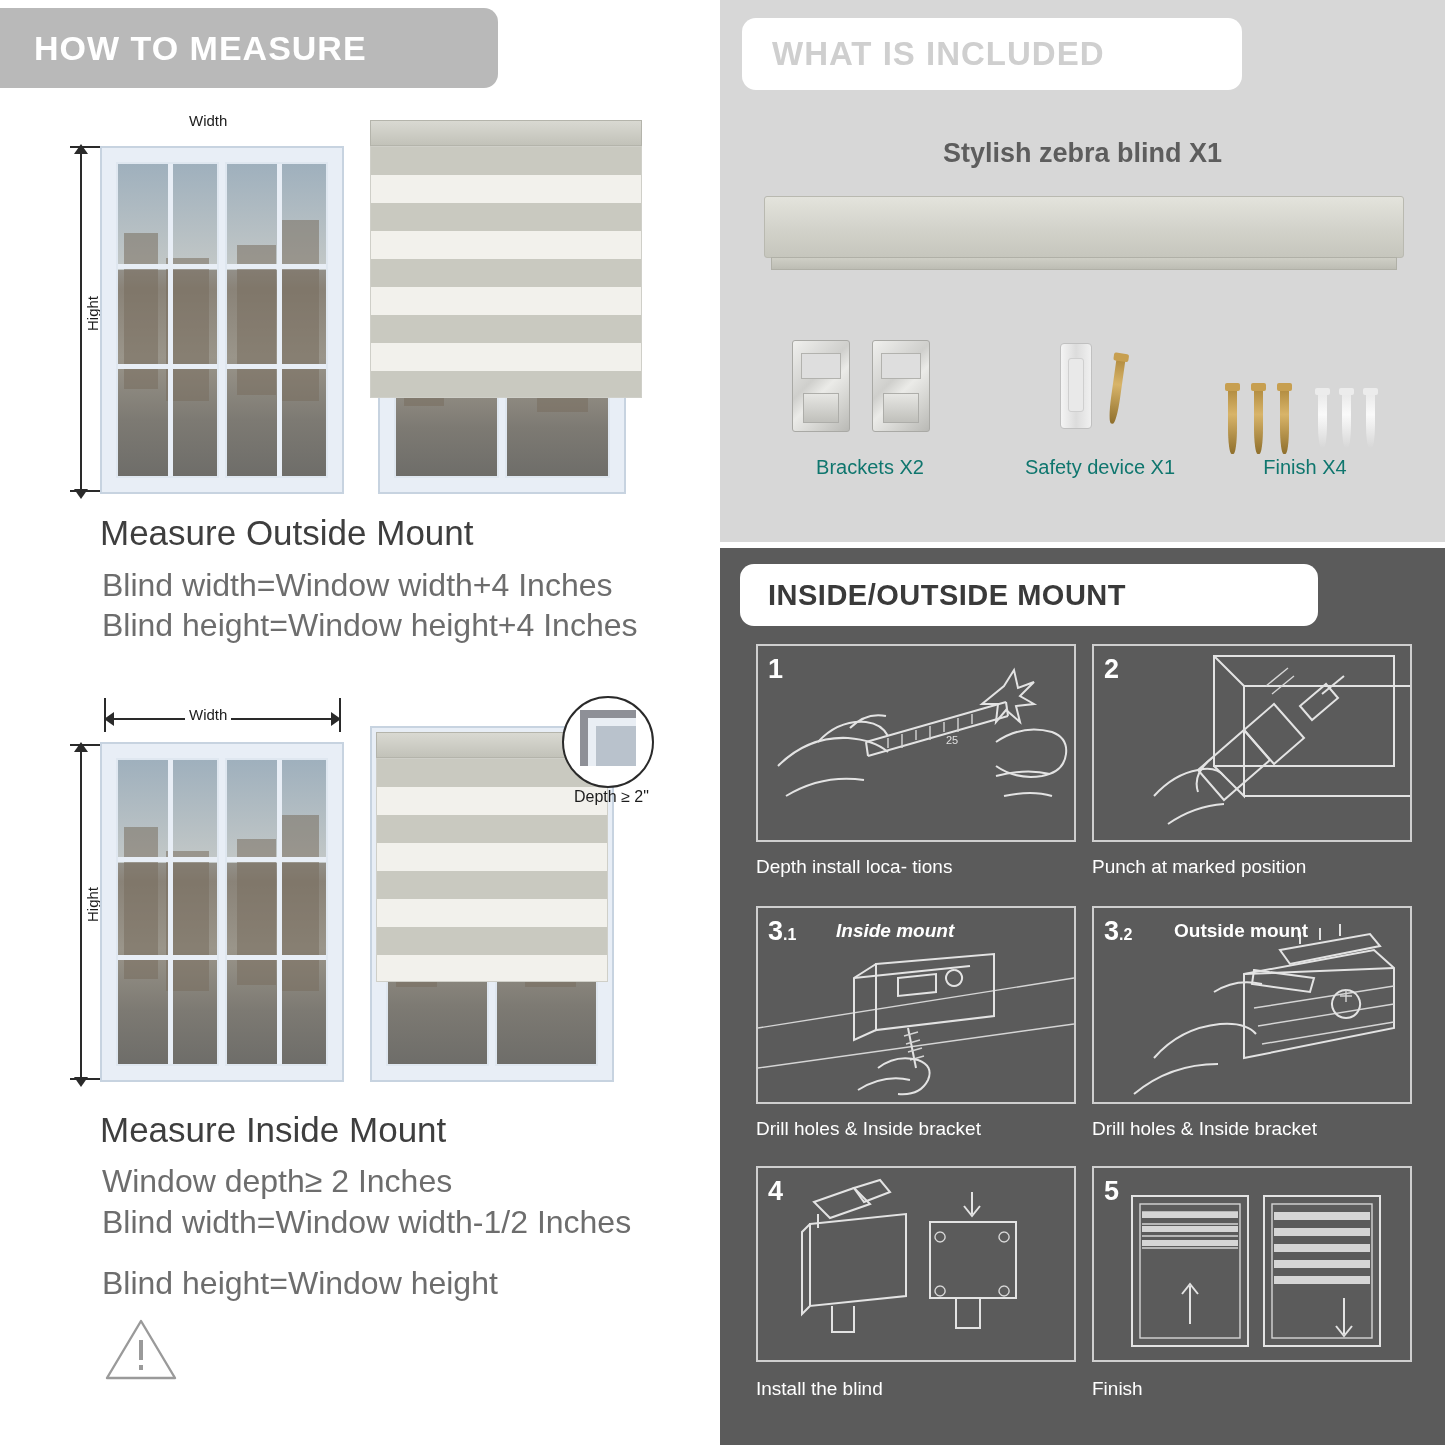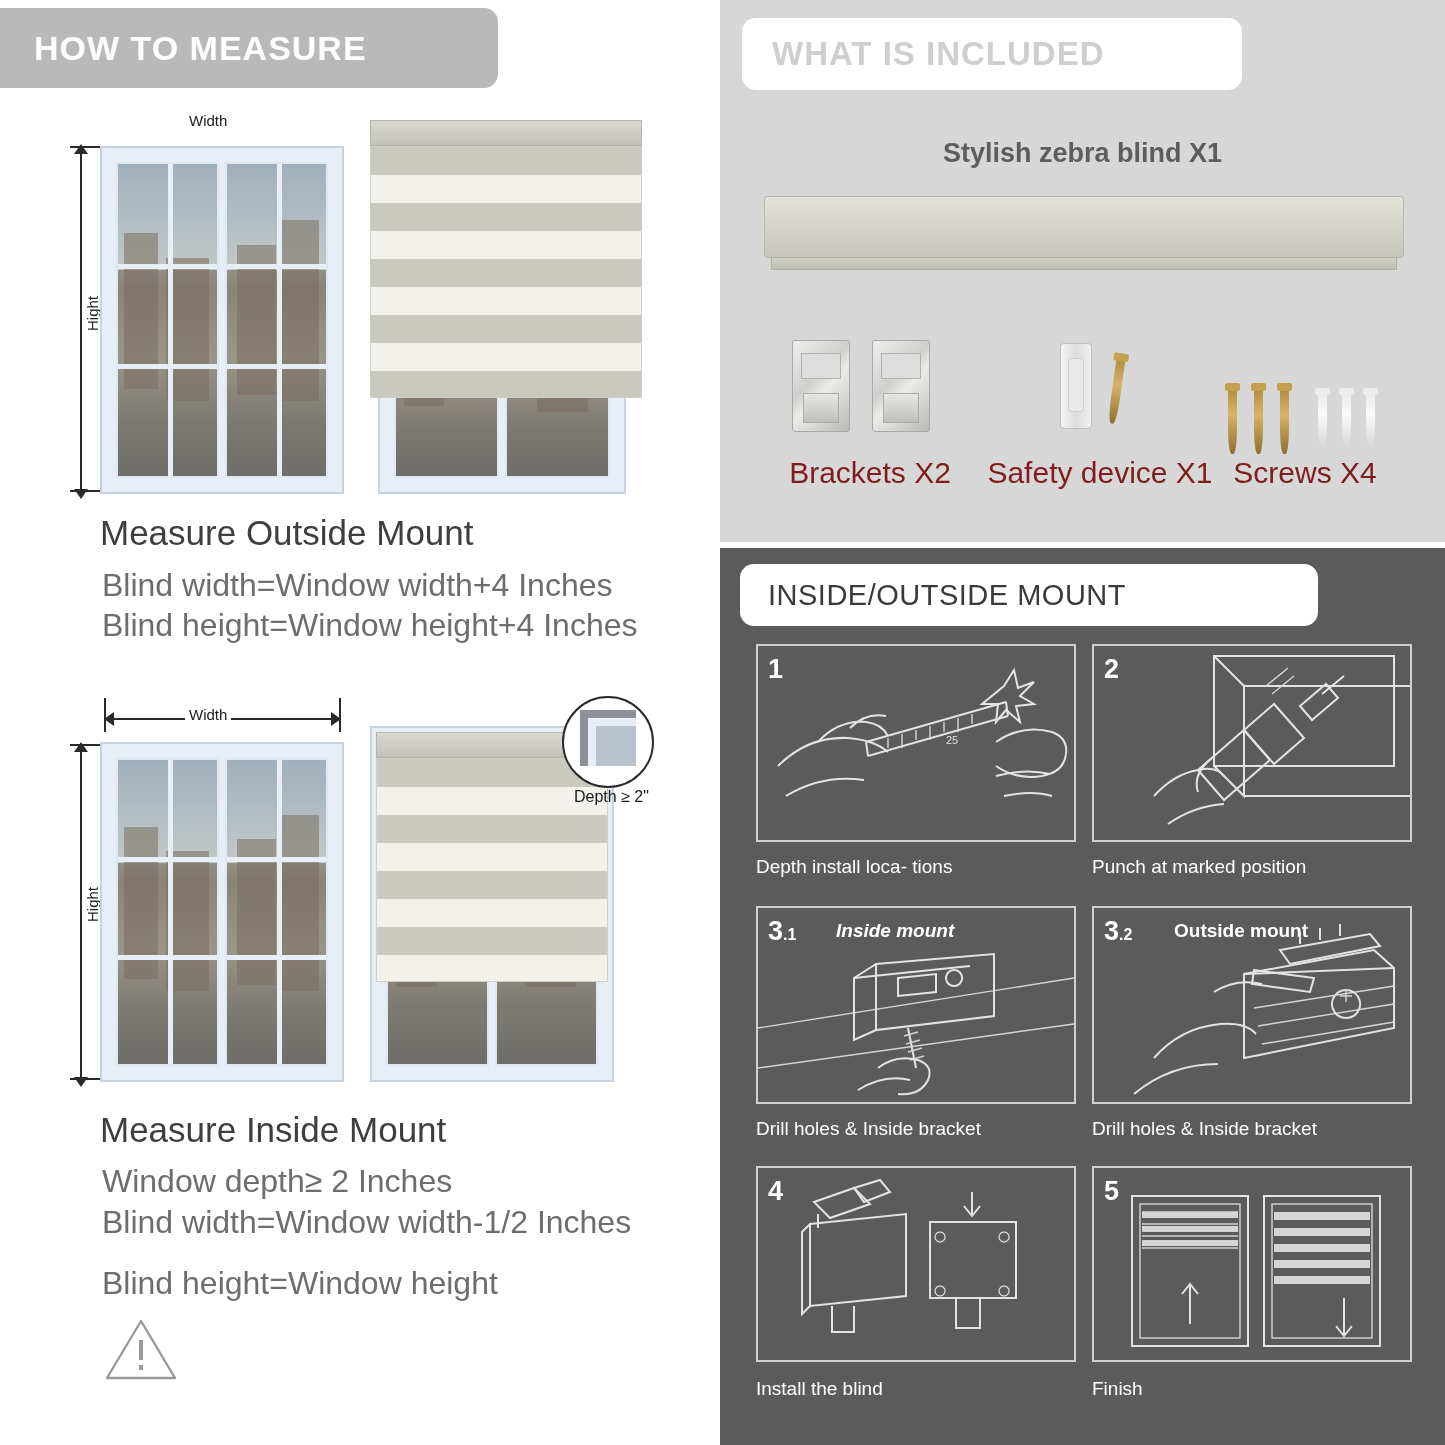--- a/index.html
+++ b/index.html
@@ -70,21 +70,21 @@
   }
   .hdr-right span{color:#cfcfcf;font-size:33px;font-weight:bold;letter-spacing:1px;}
   .incl-title{position:absolute;left:0;right:0;top:138px;text-align:center;font-size:27px;color:#5d5d5d;font-weight:bold;}
   .railbar{
     position:absolute;left:44px;top:196px;width:640px;height:62px;
     background:linear-gradient(180deg,#e3e3dc 0%,#d2d2ca 55%,#c6c6bd 100%);
     border:1px solid #b9b9b0;box-sizing:border-box;border-radius:3px;
   }
   .railbar:after{content:"";position:absolute;left:6px;right:6px;bottom:-13px;height:13px;
     background:linear-gradient(180deg,#cfcfc6,#bdbdb4);border:1px solid #b0b0a7;box-sizing:border-box;}
-  .partlabel{position:absolute;font-size:30px;color:#7f1d1d;text-align:center;}
+  .partlabel{position:absolute;font-size:20px;color:#0f766e;text-align:center;}
 
   .bracket{position:absolute;width:58px;height:92px;
     background:linear-gradient(135deg,#f0f0ee 0%,#cfcfcc 40%,#ebebe8 55%,#b9b9b5 100%);
     border:1px solid #a9a9a5;box-sizing:border-box;border-radius:3px;}
   .bracket:before{content:"";position:absolute;left:8px;top:12px;width:40px;height:26px;
     background:#dedede;border:1px solid #b2b2ae;box-sizing:border-box;}
   .bracket:after{content:"";position:absolute;left:10px;bottom:8px;width:36px;height:30px;
     background:linear-gradient(180deg,#e6e6e3,#c0c0bb);border:1px solid #adada9;box-sizing:border-box;}
   .safety{position:absolute;width:32px;height:86px;background:linear-gradient(90deg,#f4f4f4,#dcdcdc,#f0f0f0);
     border:1px solid #c0c0c0;box-sizing:border-box;border-radius:4px;}
@@ -93,21 +93,21 @@
   .screwgold:before{content:"";position:absolute;left:-3px;top:-5px;width:15px;height:8px;background:#c79f50;border-radius:2px;}
   .screwclear{position:absolute;width:9px;height:56px;background:linear-gradient(180deg,#e8e8e8,#fafafa 40%,#d7d7d7);border-radius:2px 2px 40% 40%;}
   .screwclear:before{content:"";position:absolute;left:-3px;top:-4px;width:15px;height:7px;background:#ececec;border-radius:2px;}
 
   
   .rbot{position:absolute;left:720px;top:548px;width:725px;height:897px;background:#5b5b5b;}
   .hdr-mount{
     position:absolute;left:20px;top:16px;width:578px;height:62px;background:#ffffff;border-radius:14px;
     display:flex;align-items:center;padding-left:28px;box-sizing:border-box;
   }
-  .hdr-mount span{color:#3a3a3a;font-size:29px;font-weight:normal;letter-spacing:.5px;}
+  .hdr-mount span{color:#3a3a3a;font-size:29px;font-weight:bold;letter-spacing:.5px;}
 
   .step{position:absolute;}
   .stepbox{position:absolute;left:0;top:0;border:2px solid #cfcfcf;box-sizing:border-box;background:#5b5b5b;}
   .stepnum{position:absolute;left:10px;top:8px;color:#ffffff;font-size:27px;font-weight:bold;}
   .stepnum small{font-size:16px;}
   .stepinline{position:absolute;color:#ffffff;font-size:19px;font-weight:bold;}
   .stepcap{position:absolute;color:#ffffff;font-size:19px;}
   .sk{stroke:#e3e3e3;fill:none;stroke-width:2;}
   .sk-thin{stroke:#d5d5d5;fill:none;stroke-width:1.4;}
 </style>
@@ -293,21 +293,21 @@
     <div class="safety" style="left:340px;top:343px;"></div>
     <div class="screwgold" style="left:392px;top:358px;transform:rotate(8deg);"></div>
     <div class="partlabel" style="left:250px;top:456px;width:260px;">Safety device X1</div>
 
     <div class="screwgold" style="left:508px;top:388px;"></div>
     <div class="screwgold" style="left:534px;top:388px;"></div>
     <div class="screwgold" style="left:560px;top:388px;"></div>
     <div class="screwclear" style="left:598px;top:392px;"></div>
     <div class="screwclear" style="left:622px;top:392px;"></div>
     <div class="screwclear" style="left:646px;top:392px;"></div>
-    <div class="partlabel" style="left:460px;top:456px;width:250px;">Screws X4</div>
+    <div class="partlabel" style="left:460px;top:456px;width:250px;">Finish X4</div>
   </div>
 
   <div class="rbot">
     <div class="hdr-mount">
       <span>INSIDE/OUTSIDE MOUNT</span>
     </div>
 
     <div class="step" style="left:36px;top:96px;width:320px;height:248px;">
       <div class="stepbox" style="width:320px;height:198px;">
         <div class="stepnum">1</div>

